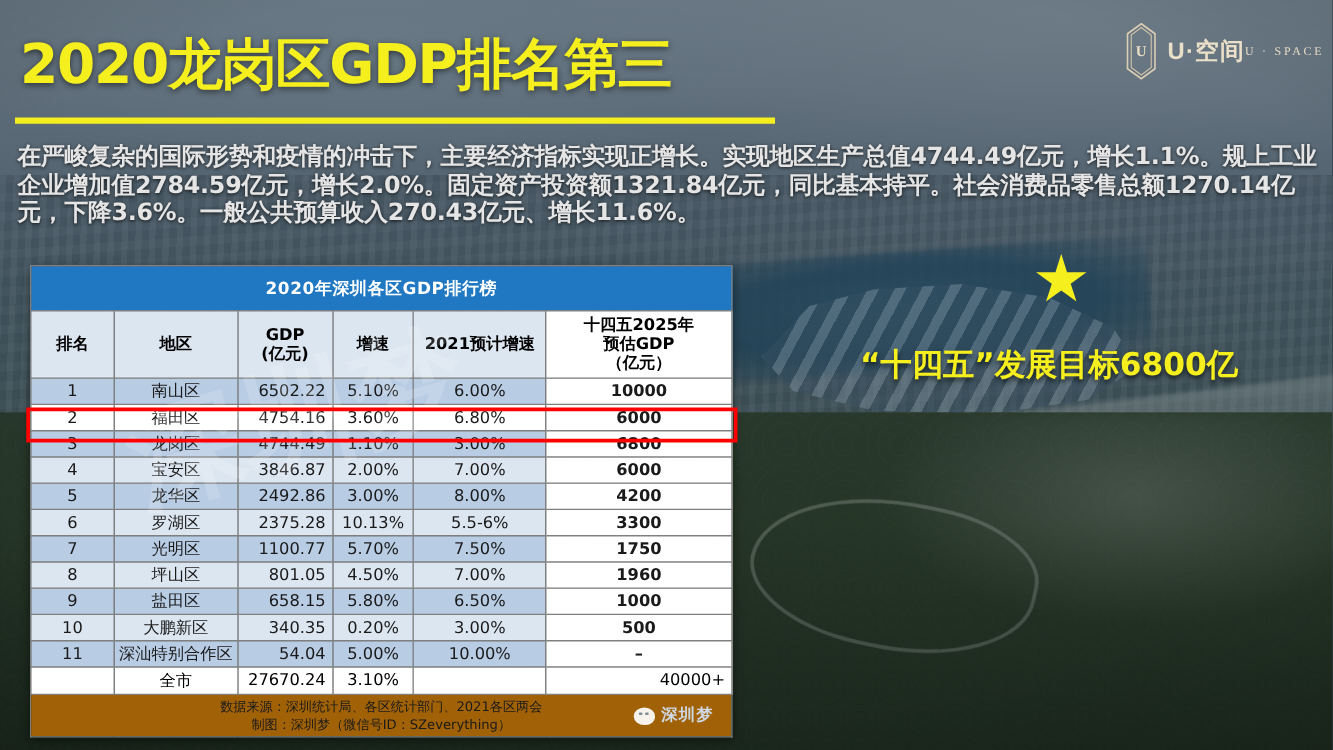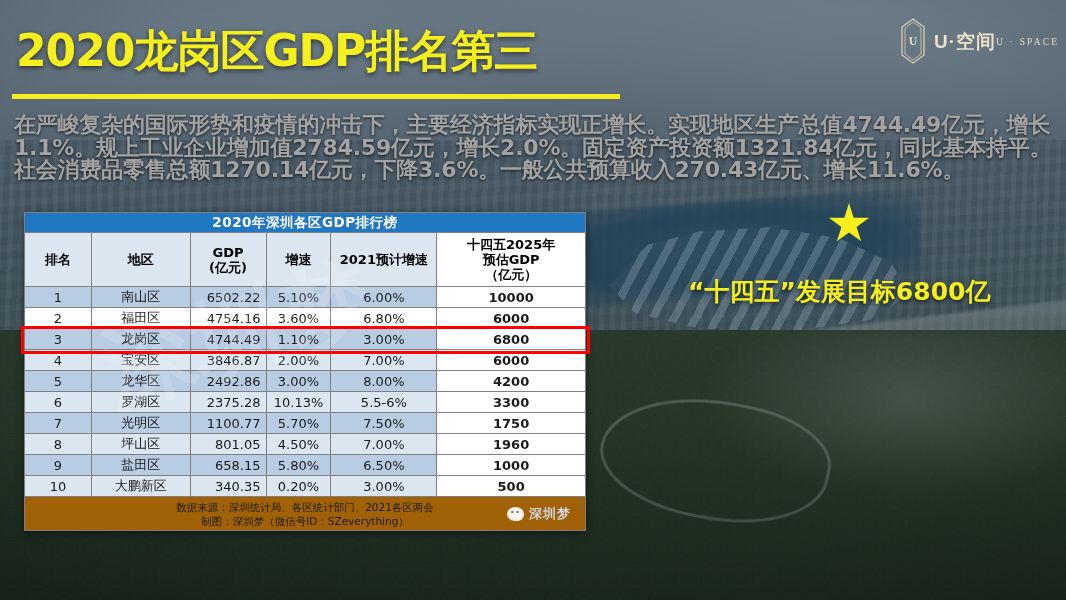--- a/index.html
+++ b/index.html
@@ -85,21 +85,21 @@
     position:absolute; left:16px; top:22px;
     font-size:44px; font-weight:bold; color:#f5ef1e;
     letter-spacing:-1px; white-space:nowrap;
     text-shadow:0 2px 5px rgba(0,0,0,.55);
     font-family:"DejaVu Sans","Liberation Sans",sans-serif;
   }
   #title-rule { position:absolute; left:12px; top:94px; width:608px; height:5px; background:#f5ef1e; }
 
   #intro {
     position:absolute; left:14px; top:114px; width:1040px;
-    font-size:22px; line-height:22.5px; font-weight:bold; color:#a3a3a3;
+    font-size:19px; line-height:22.5px; font-weight:bold; color:#e5e5e5;
     text-shadow:0 1px 3px rgba(0,0,0,.75);
     font-family:"DejaVu Sans","Liberation Sans",sans-serif;
     letter-spacing:-.2px;
   }
 
   
   #star {
     position:absolute; left:828px; top:203px; width:42px; height:42px;
     background:#f5ef1e;
     clip-path:polygon(50% 0%,61% 35%,98% 35%,68% 57%,79% 91%,50% 70%,21% 91%,32% 57%,2% 35%,39% 35%);
@@ -119,21 +119,21 @@
     border:3px solid #ff0000; pointer-events:none; z-index:5;
   }
   table.gdp {
     width:562px; border-collapse:collapse;
     font-family:"DejaVu Sans","Liberation Sans",sans-serif;
     box-shadow:0 2px 8px rgba(0,0,0,.45);
   }
   table.gdp td, table.gdp th { border:1px solid #7f7f7f; padding:0; }
   .tbl-title {
     background:#1f78c1; color:#ffffff; font-size:13.5px; font-weight:bold;
-    text-align:center; height:20px; letter-spacing:.5px;
+    text-align:center; height:36px; letter-spacing:.5px;
   }
   .hdr td {
     background:#dce6f1; color:#000; font-size:13px; font-weight:bold;
     text-align:center; height:54px; line-height:15px; padding:2px 1px;
   }
   .hdr td.white { background:#ffffff; }
   .dr td { height:21px; font-size:13px; color:#1a1a1a; text-align:center; }
   .dr td.num { text-align:right; padding-right:5px; }
   .dr td.last { font-weight:bold; background:#ffffff; }
   .rowA td { background:#b8cce4; }
@@ -312,20 +312,36 @@
           <td class="last est">1000</td>
         </tr>
         <tr class="dr rowB">
           <td class="">10</td>
           <td class="">大鹏新区</td>
           <td class="num">340.35</td>
           <td class="">0.20%</td>
           <td class="">3.00%</td>
           <td class="last est">500</td>
         </tr>
+        <tr class="dr rowA">
+          <td class="">11</td>
+          <td class="">深汕特别合作区</td>
+          <td class="num">54.04</td>
+          <td class="">5.00%</td>
+          <td class="">10.00%</td>
+          <td class="last est">–</td>
+        </tr>
+        <tr class="total">
+        <td></td>
+        <td>全市</td>
+        <td class="num">27670.24</td>
+        <td>3.10%</td>
+        <td></td>
+        <td class="lastv">40000+</td>
+      </tr>
       <tr class="foot">
         <td colspan="6">
           <div>数据来源：深圳统计局、各区统计部门、2021各区两会</div>
           <div>制图：深圳梦（微信号ID：SZeverything）</div>
           <div class="wechat">
             <span class="wechat-icon"></span>
             <span class="wechat-name">深圳梦</span>
           </div>
         </td>
       </tr>

